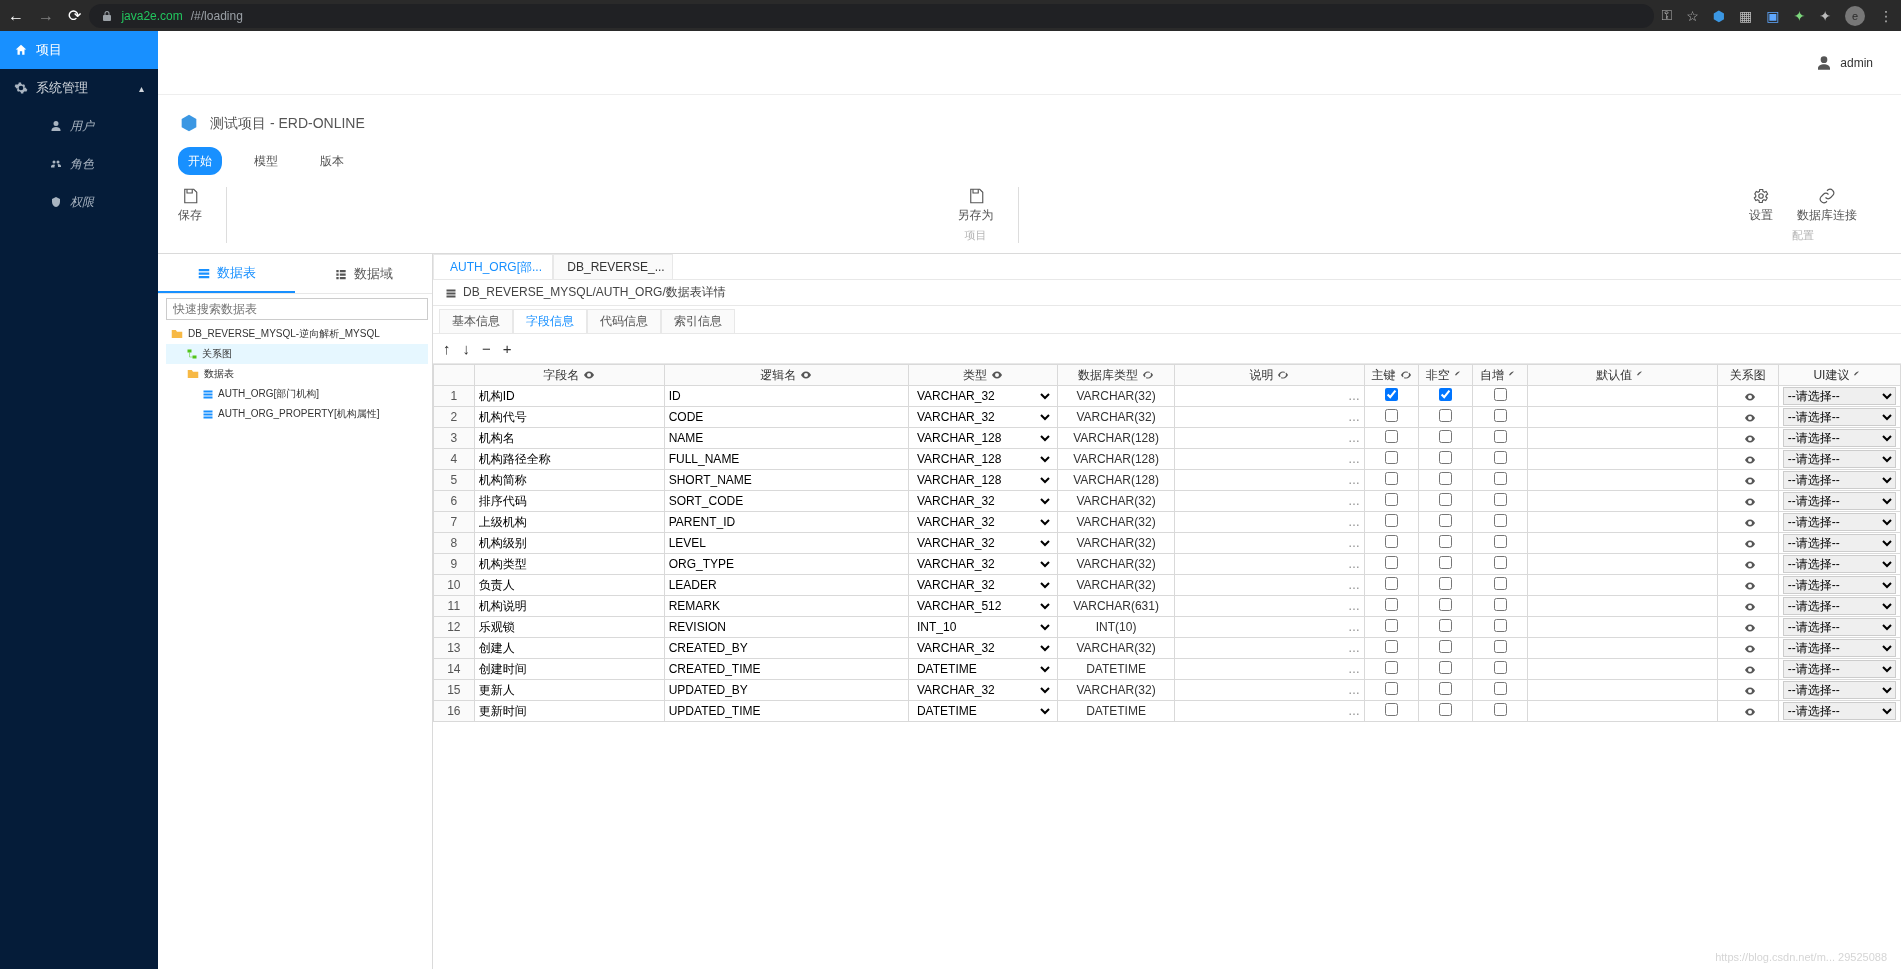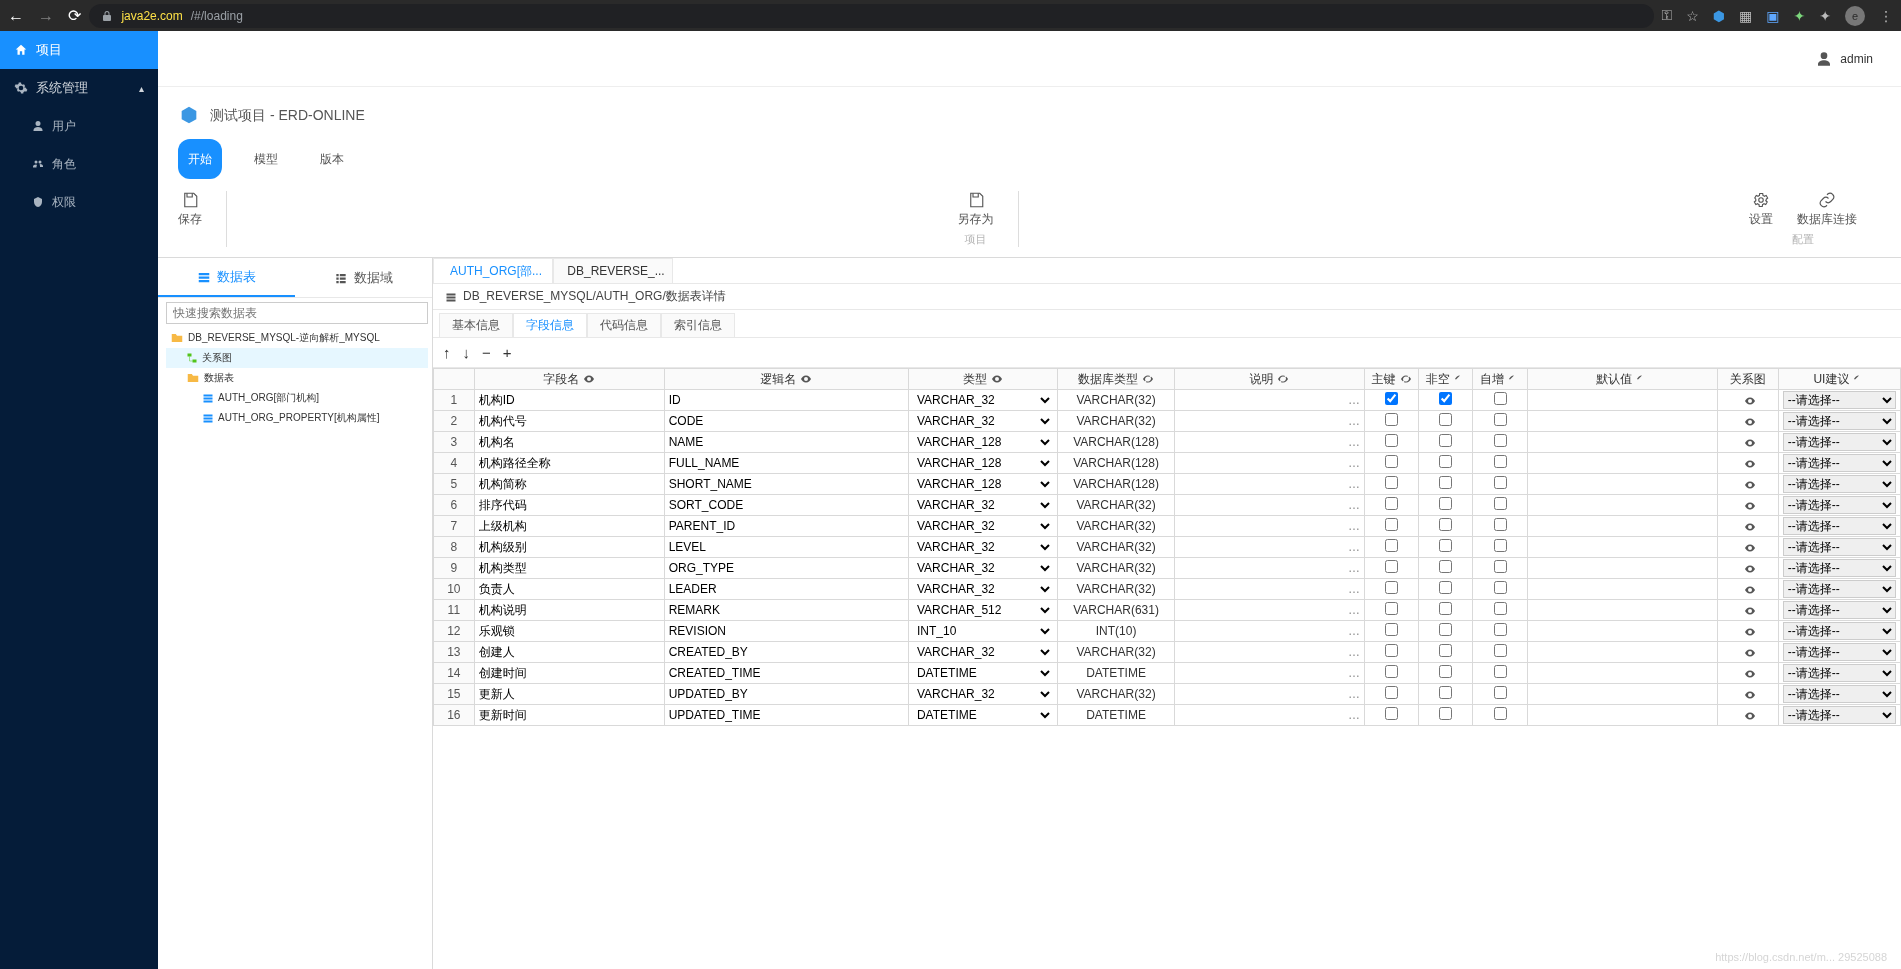--- a/index.html
+++ b/index.html
@@ -4,50 +4,50 @@
 <style>
 * { margin:0; padding:0; box-sizing:border-box; font-family:-apple-system,BlinkMacSystemFont,"Segoe UI",Arial,sans-serif; }
 body { font-size:12px; color:#333; background:#fff; overflow:hidden; }
 
 
 .chrome-bar { height:31px; background:#2a2a2a; display:flex; align-items:center; padding:0 8px; gap:8px; }
 .chrome-nav { display:flex; gap:14px; align-items:center; color:#fff; font-size:16px; }
 .chrome-nav span { cursor:pointer; }
 .chrome-url-bar { flex:1; display:flex; align-items:center; height:24px; background:#202124; border-radius:12px; padding:0 12px; color:#9aa0a6; font-size:12px; gap:8px; }
 .chrome-url-bar .lock { width:12px; height:12px; fill:#9aa0a6; }
-.chrome-url-bar .domain { color:#fde047; }
+.chrome-url-bar .domain { color:#22c55e; }
 .chrome-right { display:flex; gap:14px; align-items:center; color:#bbb; font-size:14px; }
 .chrome-avatar { width:20px; height:20px; border-radius:50%; background:#777; display:flex; align-items:center; justify-content:center; color:#2a2a2a; font-size:11px; }
 
 
 .shell { display:flex; height:calc(100vh - 31px); }
 
 
 .sidebar { width:158px; background:#051c39; color:#d1d6dc; display:flex; flex-direction:column; font-size:13px; }
 .sidebar-logo { height:56px; display:flex; align-items:center; gap:10px; padding:0 16px; color:#fff; font-size:13px; letter-spacing:.5px; }
 .sidebar-logo svg { width:22px; height:22px; fill:#6da8e2; }
 .side-item { height:38px; display:flex; align-items:center; gap:8px; padding:0 14px; cursor:pointer; }
 .side-item.active { background:#1890ff; color:#fff; }
 .side-item .chev { margin-left:auto; font-size:10px; }
-.side-sub { padding-left:18px; }
+.side-sub { padding-left:36px;font-style:italic; }
 .side-sub .side-item { height:38px; font-size:12px; color:#a9b4c1; }
 
 
 .content { flex:1; display:flex; flex-direction:column; background:#fff; }
 
 
-.topbar { height:56px; display:flex; align-items:center; justify-content:flex-end; padding:0 28px; gap:8px; border-bottom:1px solid #eee; }
+.topbar { height:64px; display:flex; align-items:center; justify-content:flex-end; padding:0 28px; gap:8px; border-bottom:1px solid #eee; }
 .user-ico { width:16px; height:16px; fill:#555; }
 
 
 .ribbon { padding:12px 20px 0 20px; border-bottom:1px solid #dadada; }
 .project-row { display:flex; align-items:center; gap:10px; height:34px; font-size:14px; color:#555; }
 .project-row svg { width:22px; height:22px; fill:#3b97e3; }
 .tabs-row { display:flex; gap:22px; margin-top:6px; font-size:12px; }
-.tab { height:40px; padding:0 10px; display:flex; align-items:center; border-radius:12px; cursor:pointer; color:#555; }
+.tab { height:28px; padding:0 10px; display:flex; align-items:center; border-radius:12px; cursor:pointer; color:#555; }
 .tab.active { background:#1890ff; color:#fff; }
 .actions-row { display:flex; gap:30px; margin-top:12px; padding-bottom:10px;justify-content:space-between; }
 .act-group { display:flex; flex-direction:column; align-items:center; gap:4px; border-right:1px solid #ddd; padding-right:24px; }
 .act-group:last-child { border-right:none; }
 .act-btn { display:flex; flex-direction:column; align-items:center; gap:2px; color:#555; cursor:pointer; }
 .act-btn .ico { width:18px; height:18px; stroke:#555; fill:none; }
 .act-label { font-size:12px; }
 .act-grouplabel { font-size:11px; color:#b5b5b5; }
 .act-multi { display:flex; gap:24px; }
 

